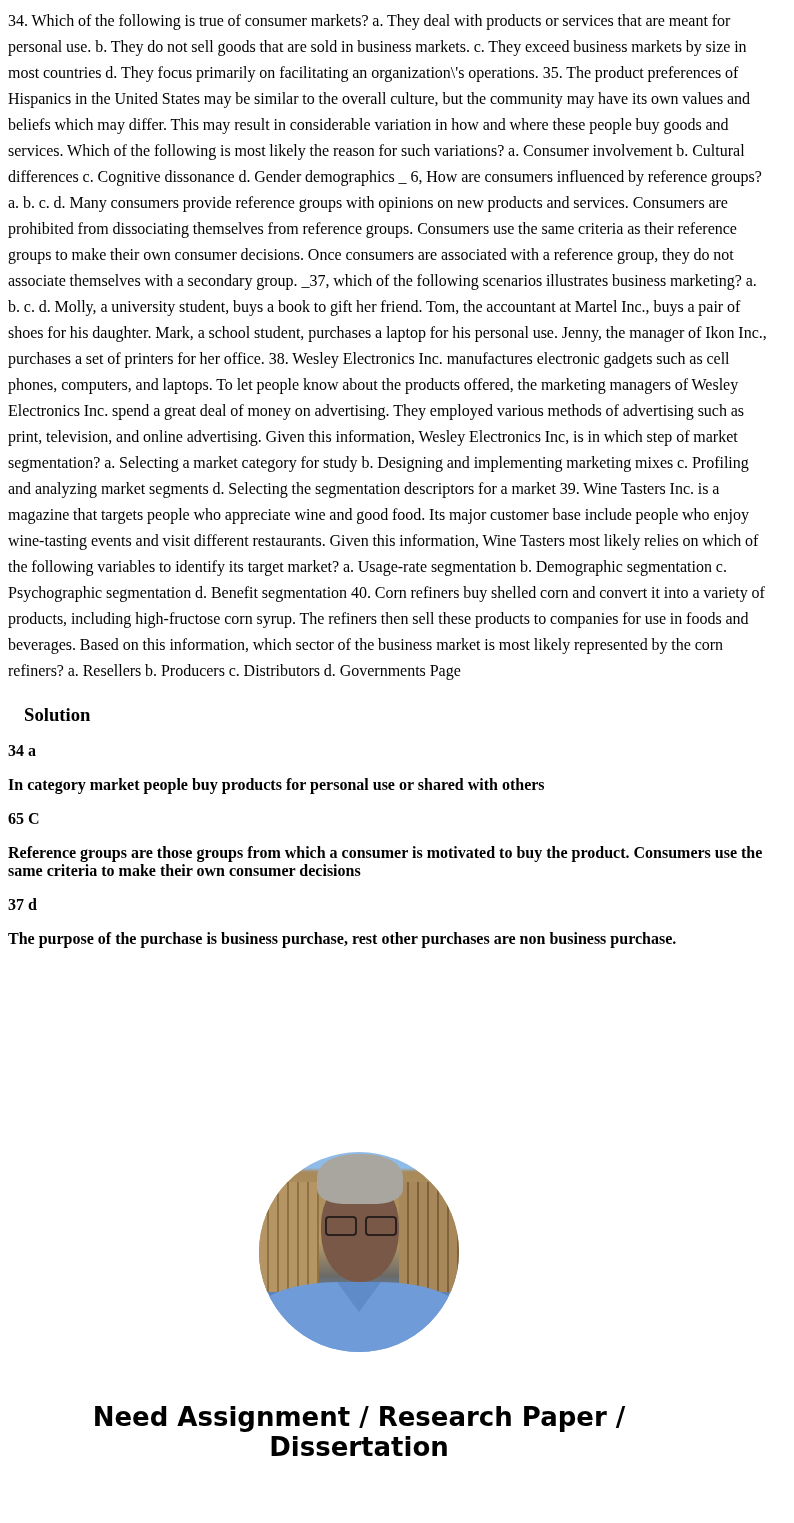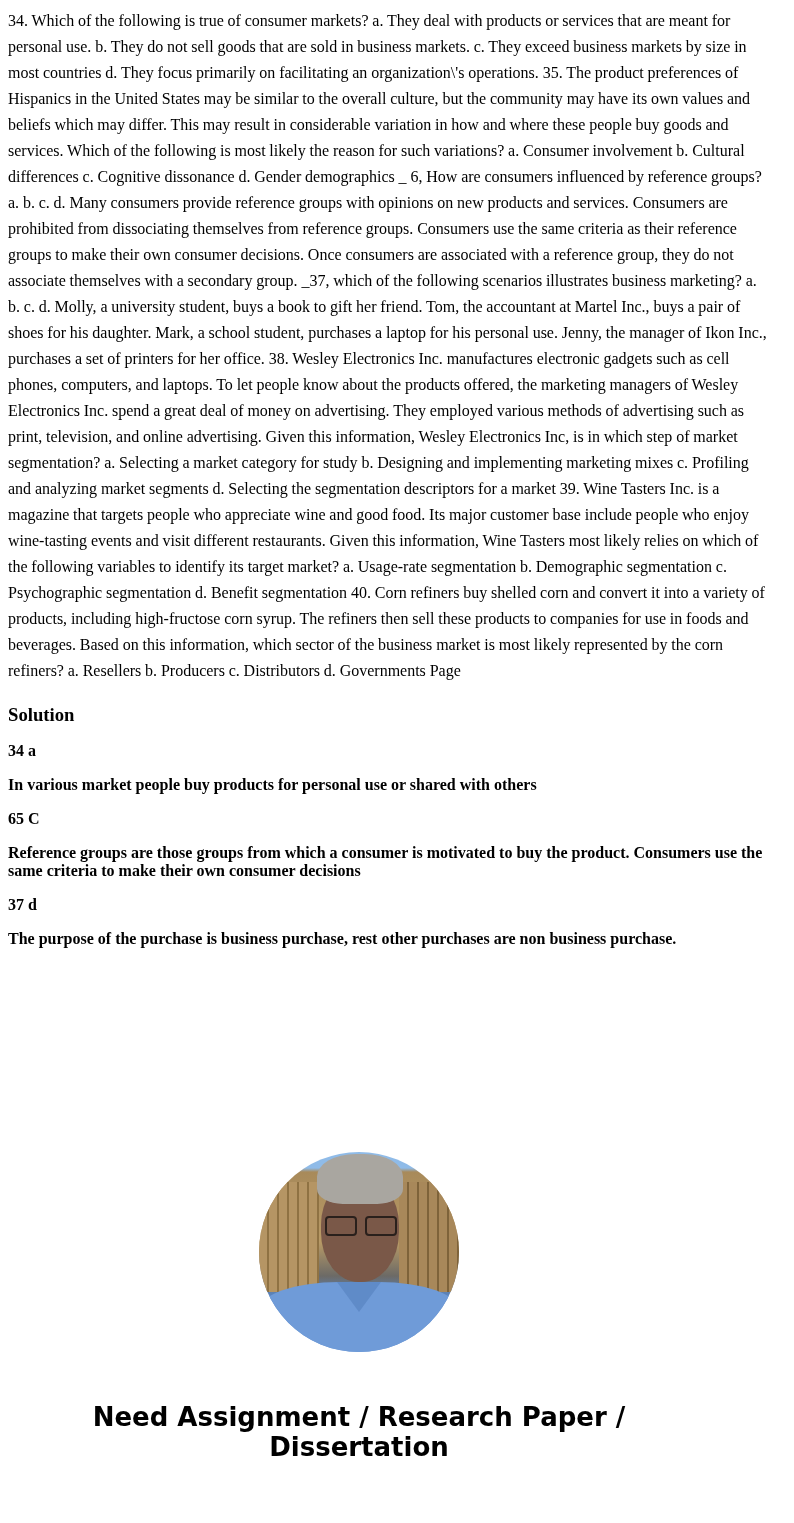--- a/index.html
+++ b/index.html
@@ -23,21 +23,21 @@
     }
     .question {
       font-size: 16px;
       line-height: 26px;
       margin: 8px 16px 0 0;
       word-spacing: -0.2px;
     }
     .solution-title {
       font-size: 18.7px;
       font-weight: bold;
-      margin: 20px 0 0 0;
+      margin: 20px 0 0 16px;
       line-height: 22px;
     }
     .answer {
       font-size: 16px;
       font-weight: bold;
       line-height: 18px;
       margin: 16px 0 0 0;
     }
     .promo {
       position: absolute;
@@ -102,21 +102,21 @@
   </style>
 </head>
 <body>
 
 <div class="content">
   <p class="question">34. Which of the following is true of consumer markets? a. They deal with products or services that are meant for personal use. b. They do not sell goods that are sold in business markets. c. They exceed business markets by size in most countries d. They focus primarily on facilitating an organization\'s operations. 35. The product preferences of Hispanics in the United States may be similar to the overall culture, but the community may have its own values and beliefs which may differ. This may result in considerable variation in how and where these people buy goods and services. Which of the following is most likely the reason for such variations? a. Consumer involvement b. Cultural differences c. Cognitive dissonance d. Gender demographics _ 6, How are consumers influenced by reference groups? a. b. c. d. Many consumers provide reference groups with opinions on new products and services. Consumers are prohibited from dissociating themselves from reference groups. Consumers use the same criteria as their reference groups to make their own consumer decisions. Once consumers are associated with a reference group, they do not associate themselves with a secondary group. _37, which of the following scenarios illustrates business marketing? a. b. c. d. Molly, a university student, buys a book to gift her friend. Tom, the accountant at Martel Inc., buys a pair of shoes for his daughter. Mark, a school student, purchases a laptop for his personal use. Jenny, the manager of Ikon Inc., purchases a set of printers for her office. 38. Wesley Electronics Inc. manufactures electronic gadgets such as cell phones, computers, and laptops. To let people know about the products offered, the marketing managers of Wesley Electronics Inc. spend a great deal of money on advertising. They employed various methods of advertising such as print, television, and online advertising. Given this information, Wesley Electronics Inc, is in which step of market segmentation? a. Selecting a market category for study b. Designing and implementing marketing mixes c. Profiling and analyzing market segments d. Selecting the segmentation descriptors for a market 39. Wine Tasters Inc. is a magazine that targets people who appreciate wine and good food. Its major customer base include people who enjoy wine-tasting events and visit different restaurants. Given this information, Wine Tasters most likely relies on which of the following variables to identify its target market? a. Usage-rate segmentation b. Demographic segmentation c. Psychographic segmentation d. Benefit segmentation 40. Corn refiners buy shelled corn and convert it into a variety of products, including high-fructose corn syrup. The refiners then sell these products to companies for use in foods and beverages. Based on this information, which sector of the business market is most likely represented by the corn refiners? a. Resellers b. Producers c. Distributors d. Governments Page</p>
 
   <h3 class="solution-title">Solution</h3>
 
   <p class="answer">34 a</p>
-  <p class="answer">In various market people buy products for personal use or shared with others</p>
+  <p class="answer">In category market people buy products for personal use or shared with others</p>
   <p class="answer">65 C</p>
   <p class="answer">Reference groups are those groups from which a consumer is motivated to buy the product. Consumers use the same criteria to make their own consumer decisions</p>
   <p class="answer">37 d</p>
   <p class="answer">The purpose of the purchase is business purchase, rest other purchases are non business purchase.</p>
 </div>
 
 <div class="promo">
   <div class="avatar" title="author-photo">
     <div class="wall-left"></div>
     <div class="wall-right"></div>

